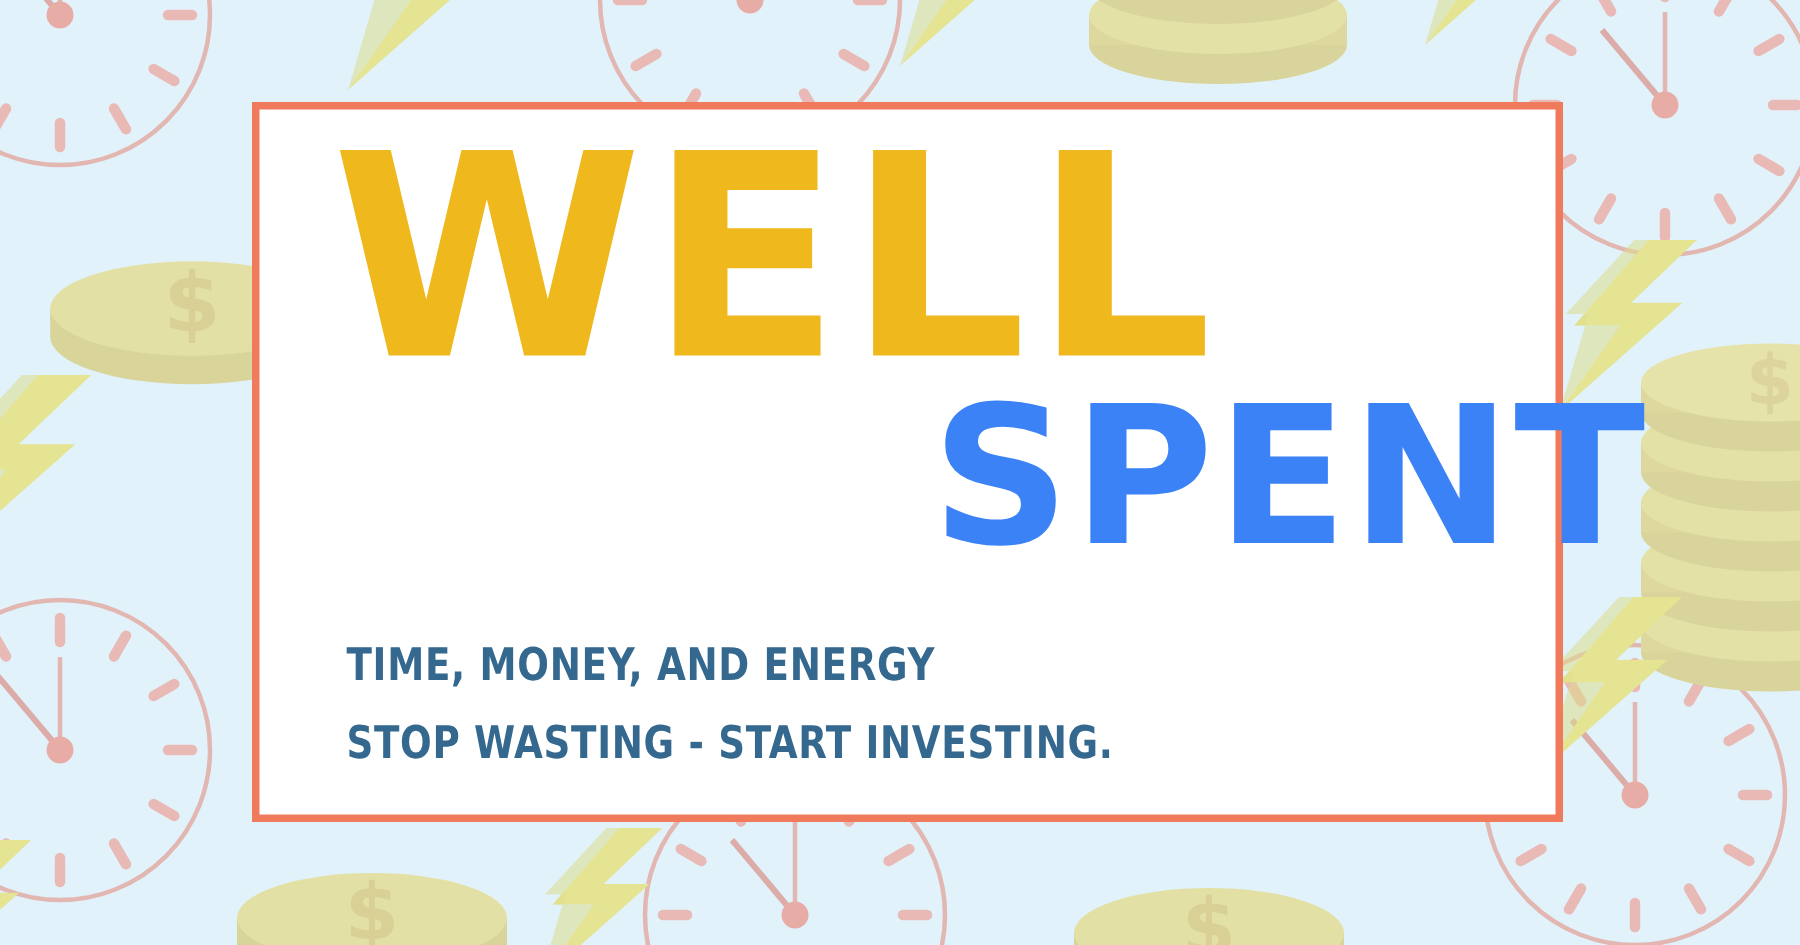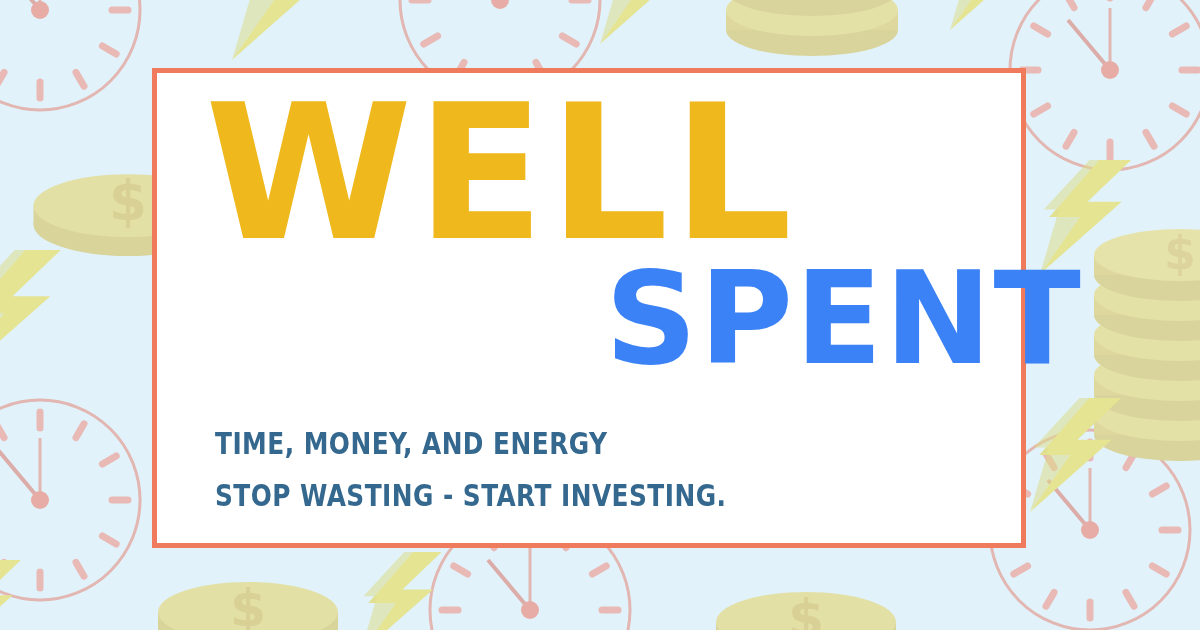--- a/index.html
+++ b/index.html
@@ -20,21 +20,21 @@
     overflow: hidden;
   }
   #bg-pattern {
     position: absolute;
     left: 0; top: 0;
     width: 1200px;
     height: 630px;
   }
   #card {
     position: absolute;
-    left: 152px;
+    left: 168px;
     top: 68px;
     width: 874px;
     height: 480px;
     background: #ffffff;
     border: 5px solid #f07a5c;
     box-sizing: border-box;
   }
   #headline-well {
     position: absolute;
     left: 48px;

